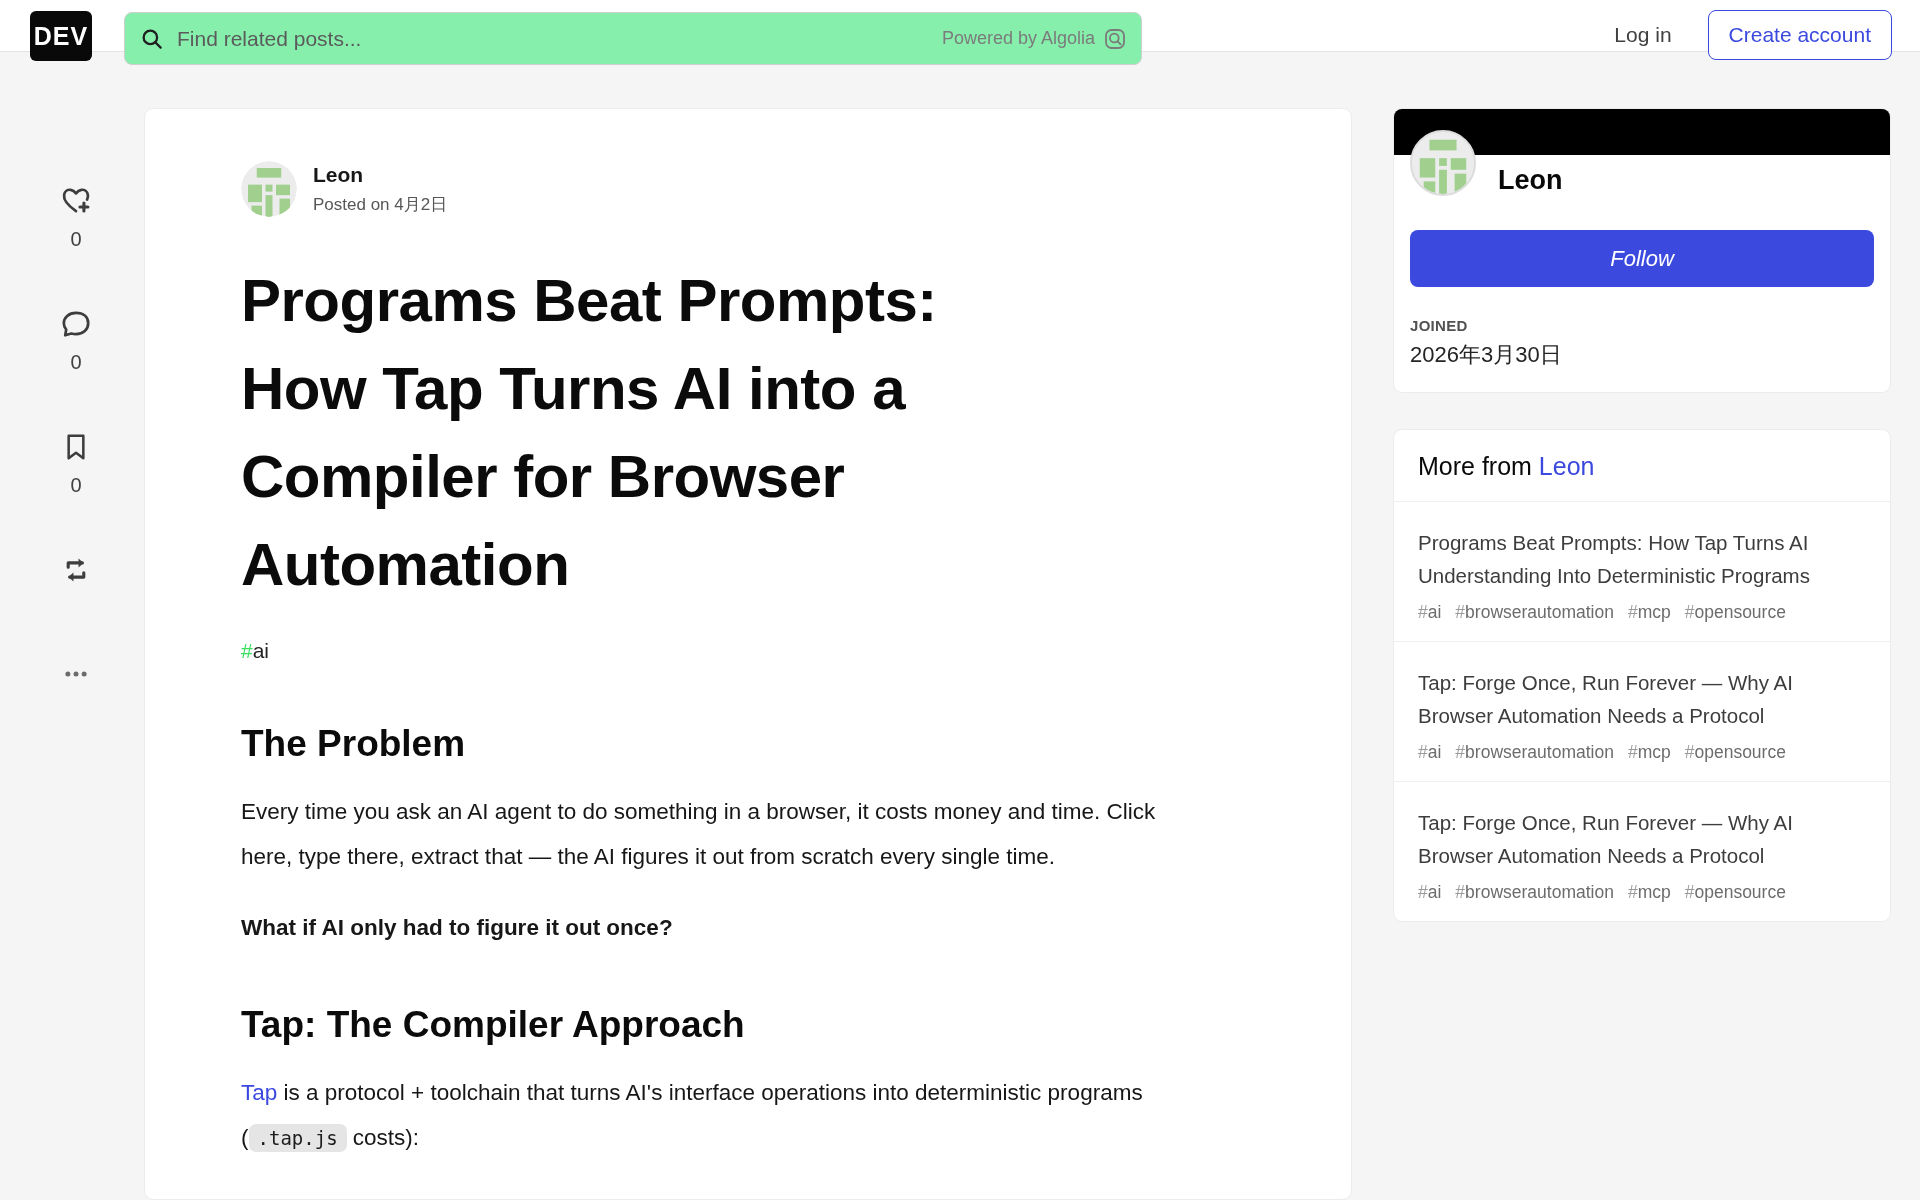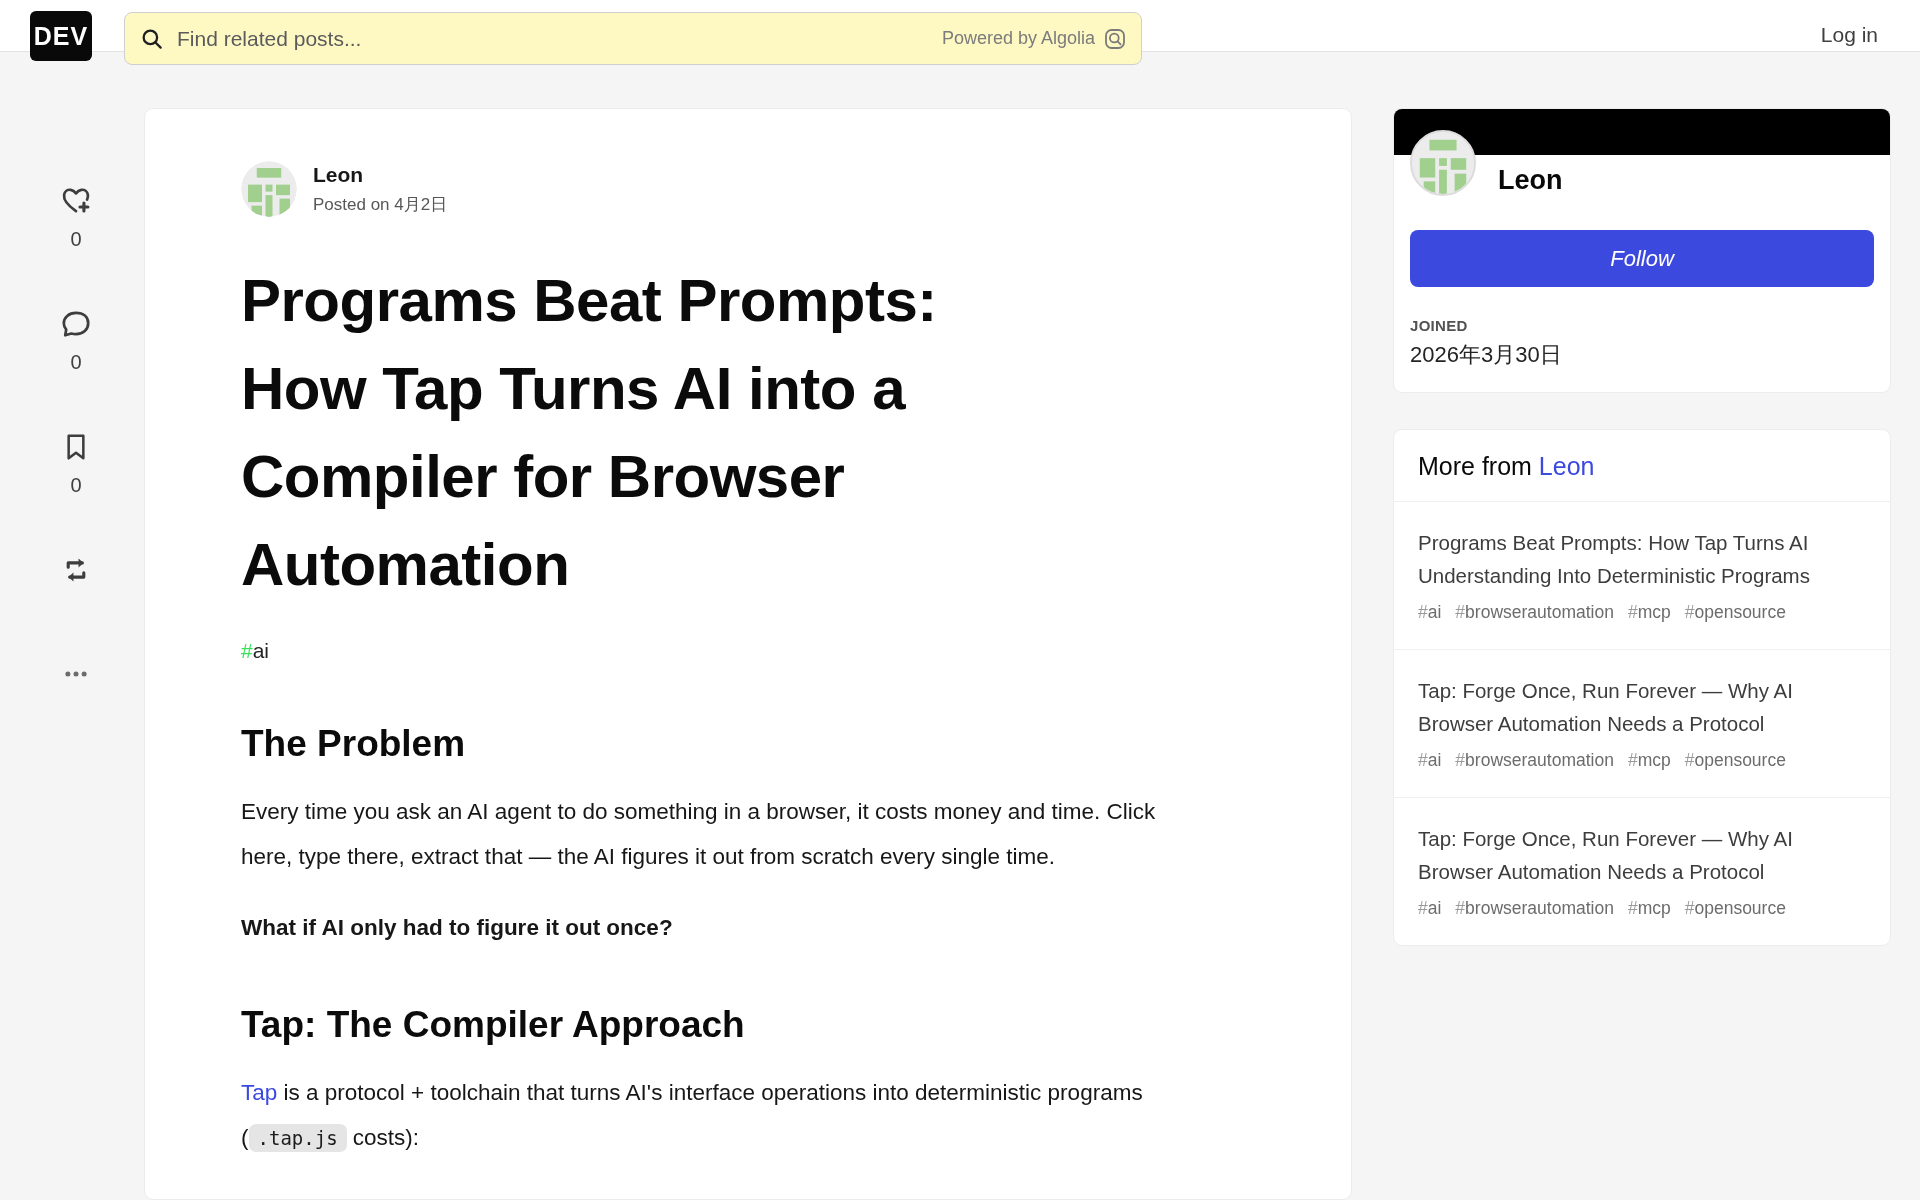--- a/index.html
+++ b/index.html
@@ -17,21 +17,21 @@
     background:#fff; border-bottom:1px solid #e3e3e3; z-index:20;
   }
   .logo {
     position:absolute; left:30px; top:11px; width:62px; height:50px;
     background:#090909; color:#fff; border-radius:6px;
     display:flex; align-items:center; justify-content:center;
     font-weight:bold; font-size:25px; letter-spacing:1px; cursor:pointer;
   }
   .searchbox {
     position:absolute; left:124px; top:12px; width:1018px; height:53px;
-    border:1px solid #cfcfcf; border-radius:8px; background:#fef9c3;
+    border:1px solid #cfcfcf; border-radius:8px; background:#86efac;
     display:flex; align-items:center; padding:14px 14px;
   }
   .searchbox svg.mag { flex:0 0 auto; }
   .search-input {
     flex:1 1 auto; border:none; outline:none; font-size:21px;
     font-family:inherit; color:#333; margin-left:12px; background:transparent;
   }
   .search-input::placeholder { color:#5b5b5b; opacity:1; }
   .algolia { display:flex; align-items:center; gap:8px; color:#7b7b7b; font-size:18px; white-space:nowrap; }
   .nav-right { position:absolute; right:28px; top:0; height:70px; display:flex; align-items:center; gap:22px; }
@@ -86,21 +86,21 @@
     position:absolute; top:121px; left:16px; right:16px; height:57px;
     background:var(--brand); color:#fff; border:none; border-radius:8px;
     font-size:22px; font-family:inherit; cursor:pointer;font-style:italic;
   }
   .joined-label { position:absolute; top:208px; left:16px; font-size:15px; font-weight:bold; color:#525252; letter-spacing:0.3px; }
   .joined-date { position:absolute; top:231px; left:16px; font-size:22px; color:#242424; }
 
   .morefrom-card { margin-top:36px; background:#fff; border:1px solid #ececec; border-radius:9px; overflow:hidden; }
   .mf-header { padding:22px 24px 20px 24px; font-size:25px; font-weight:normal; color:#090909; border-bottom:1px solid #f0f0f0; }
   .mf-header .mf-author { color:var(--brand); cursor:pointer; }
-  .mf-item { padding:24px 24px 26px 24px; border-bottom:1px solid #f0f0f0; cursor:pointer; }
+  .mf-item { padding:24px 24px 18px 24px; border-bottom:1px solid #f0f0f0; cursor:pointer; }
   .mf-item:last-child { border-bottom:none; }
   .mf-title { font-size:20.5px; line-height:33px; color:#3d3d3d; }
   .mf-tags { margin-top:10px; font-size:17.5px; color:#6c6c6c; display:flex; flex-wrap:wrap; gap:0 14px; }
   .mf-tag .hash { color:#9a9a9a; }
 </style>
 </head>
 <body>
 
 <header class="topnav">
   <div class="logo">
@@ -116,20 +116,21 @@
       <span>Powered by Algolia</span>
       <svg width="24" height="24" viewBox="0 0 24 24" fill="none" stroke="#7b7b7b" stroke-width="1.8" stroke-linecap="round">
         <rect x="3" y="3" width="18" height="18" rx="5.5"></rect>
         <circle cx="11.3" cy="11" r="4.4"></circle>
         <path d="M14.6 14.4 L17.6 17.4"></path>
       </svg>
     </div>
   </div>
   <div class="nav-right">
     <span class="login-link">Log in</span>
+    <button class="create-btn">Create account</button>
   </div>
 </header>
 
 <aside class="rail">
   <div class="rail-group">
     <div class="rail-btn">
       <svg width="34" height="34" viewBox="0 0 24 24">
         <path d="M12 19.2 C 6.2 15.1 3.1 11.2 3.6 7.8 C 4 5.2 6.1 3.8 8.2 4.1 C 9.7 4.3 11 5.2 12 6.6 C 13 5.2 14.3 4.3 15.8 4.1 C 17.9 3.8 20 5.2 20.4 7.8 C 20.55 8.9 20.3 10 19.8 11"></path>
         <path d="M17.6 13.4 v5.6 M14.8 16.2 h5.6" stroke-width="2.2"></path>
       </svg>

